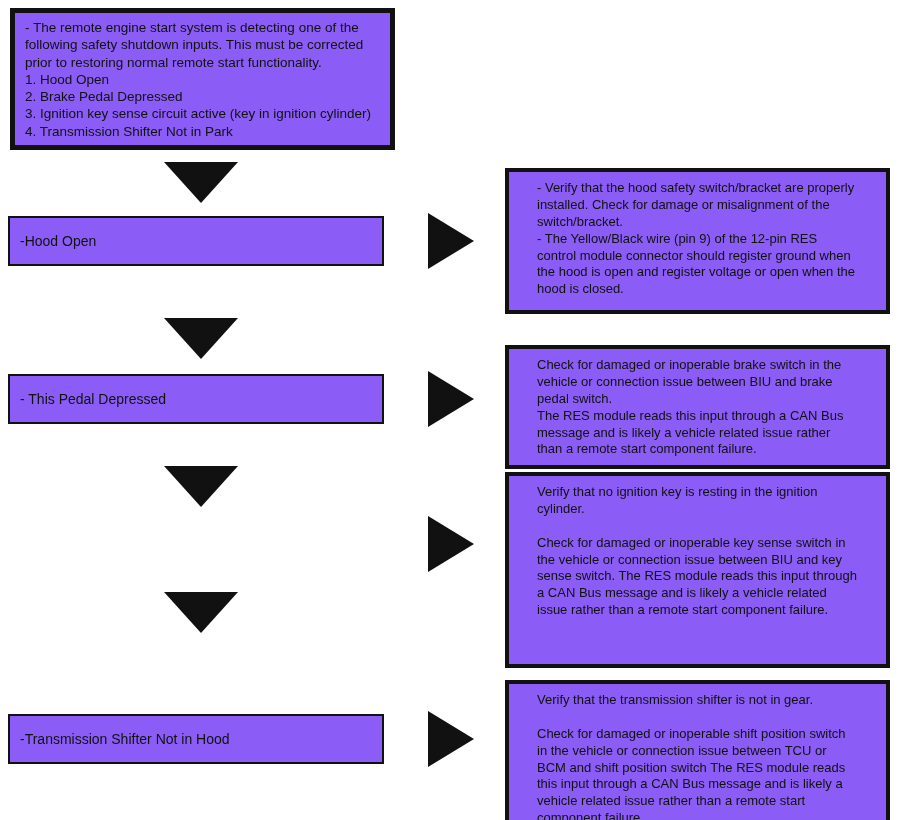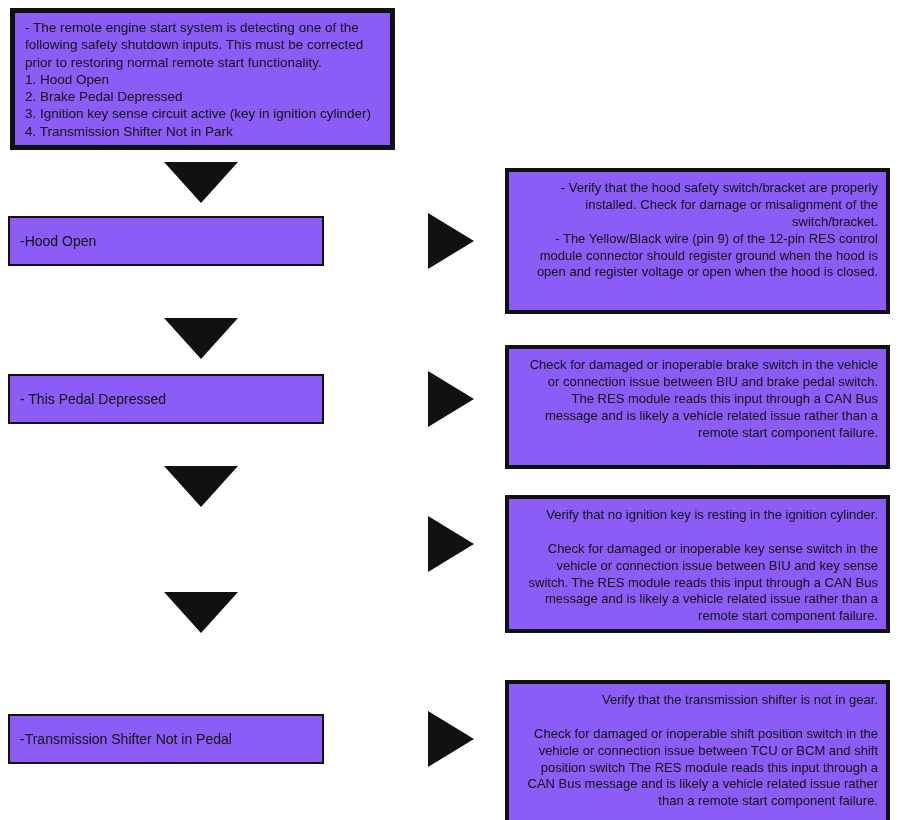--- a/index.html
+++ b/index.html
@@ -23,36 +23,35 @@
     top: 8px;
     width: 385px;
     height: 142px;
     border-width: 5px;
     padding: 6px 10px;
     font-size: 13.5px;
     line-height: 1.28;
   }
   .label-box {
     left: 8px;
-    width: 316px;
+    width: 376px;
     height: 50px;
     border-width: 2px;
     display: flex;
     align-items: center;
     padding: 8px 10px;
     font-size: 14px;
   }
   .detail-box {
     left: 505px;
     width: 385px;
     border-width: 4px;
-    padding: 8px 8px;
+    padding: 8px 28px;
     font-size: 13px;
     line-height: 1.3;
-    text-align: right;
   }
   .pre { white-space: pre-line; }
   .down-arrow {
     position: absolute;
     left: 164px;
     width: 0;
     height: 0;
     border-left: 37px solid transparent;
     border-right: 37px solid transparent;
     border-top: 41px solid #111111;
@@ -98,30 +97,30 @@
   </div>
   <div class="right-arrow" style="top:371px"></div>
   <div class="box detail-box" style="top:345px;height:124px">
     <span class="pre">Check for damaged or inoperable brake switch in the vehicle or connection issue between BIU and brake pedal switch.
 The RES module reads this input through a CAN Bus message and is likely a vehicle related issue rather than a remote start component failure.</span>
   </div>
 
   <div class="down-arrow" style="top:466px"></div>
 
   <div class="right-arrow" style="top:516px"></div>
-  <div class="box detail-box" style="top:495px;height:138px">
+  <div class="box detail-box" style="top:472px;height:196px">
     <span class="pre">Verify that no ignition key is resting in the ignition cylinder.
 
 Check for damaged or inoperable key sense switch in the vehicle or connection issue between BIU and key sense switch.  The RES module reads this input through a CAN Bus message and is likely a vehicle related issue rather than a remote start component failure.</span>
   </div>
 
   <div class="down-arrow" style="top:592px"></div>
 
   <div class="box label-box" style="top:714px">
-    <span>-Transmission Shifter Not in Pedal</span>
+    <span>-Transmission Shifter Not in Hood</span>
   </div>
   <div class="right-arrow" style="top:711px"></div>
   <div class="box detail-box" style="top:680px;height:156px">
     <span class="pre">Verify that the transmission shifter is not in gear.
 
 Check for damaged or inoperable shift position switch in the vehicle or connection issue between TCU or BCM and shift position switch  The RES module reads this input through a CAN Bus message and is likely a vehicle related issue rather than a remote start component failure.</span>
   </div>
 
 </div>
 

